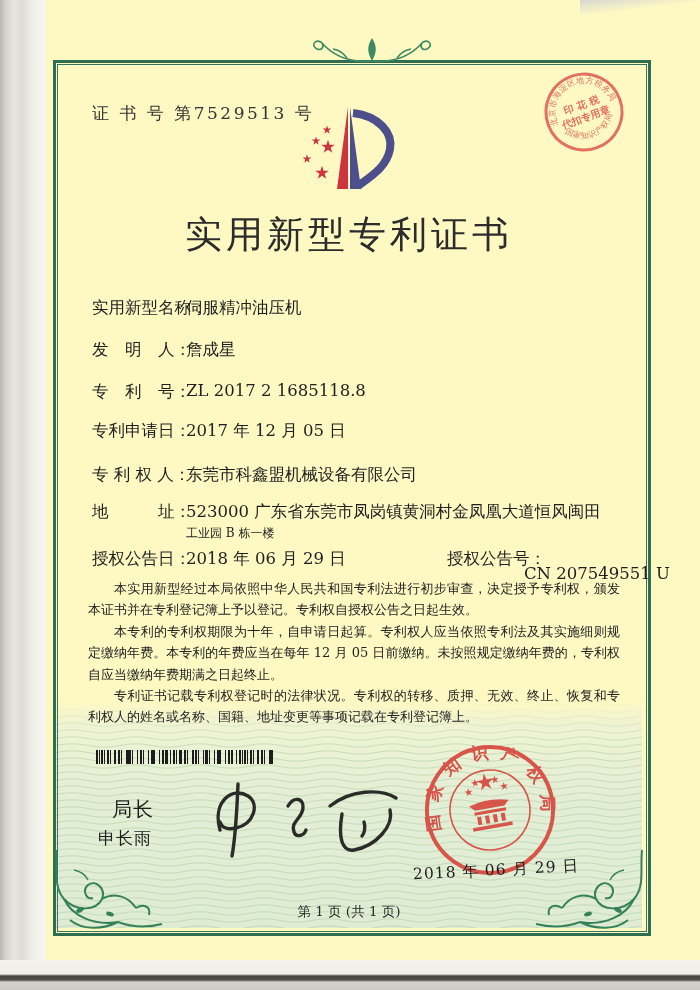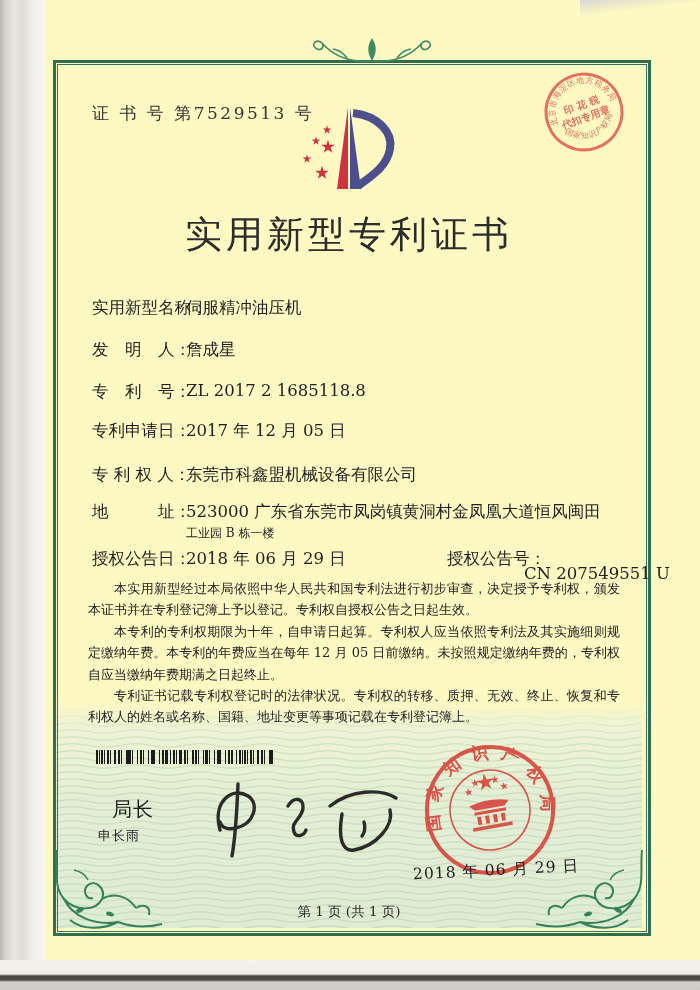--- a/index.html
+++ b/index.html
@@ -36,21 +36,21 @@
   .g-lbl2{position:absolute;left:355px;top:0;}
   .g-val2{position:absolute;left:432px;top:0;margin-top:16px;}
   .body-text{position:absolute;left:88px;top:578px;width:532px;
     font-size:13px;line-height:21.4px;text-align:justify;color:#222;}
   .body-text p{margin:0;text-indent:2em;}
   .barcode{position:absolute;left:96px;top:750px;width:177px;height:14px;
     background:
       repeating-linear-gradient(90deg,#1c1c1c 0 2px,rgba(0,0,0,0) 2px 3px,#1c1c1c 3px 4px,rgba(0,0,0,0) 4px 8px,#1c1c1c 8px 9px,rgba(0,0,0,0) 9px 11px),
       repeating-linear-gradient(90deg,rgba(0,0,0,0) 0 5px,#1c1c1c 5px 7px,rgba(0,0,0,0) 7px 13px);}
   .post-title{position:absolute;left:112px;top:796px;font-size:20px;color:#1e1e1e;letter-spacing:1px;}
-  .post-name{position:absolute;left:98px;top:827px;font-size:13px;color:#1e1e1e;letter-spacing:1px;}
+  .post-name{position:absolute;left:98px;top:827px;font-size:17px;color:#1e1e1e;letter-spacing:1px;}
   .sig{position:absolute;left:192px;top:772px;}
   .seal{position:absolute;left:417px;top:737px;transform:rotate(-10deg);opacity:.9;}
   .seal-date{position:absolute;left:413px;top:860px;font-size:15.5px;letter-spacing:1px;color:#1d1d1d;
     transform:rotate(-3deg);white-space:nowrap;}
   .stamp{position:absolute;left:541px;top:69px;transform:rotate(-20deg);opacity:.85;}
   .footer{position:absolute;left:53px;top:903px;width:592px;text-align:center;font-size:13.5px;color:#2a2a2a;}
   .logo{position:absolute;left:297px;top:103px;}
   .orn{position:absolute;}
   .orn-bl{left:44px;top:850px;}
   .orn-br{left:534px;top:850px;transform:scaleX(-1);}

